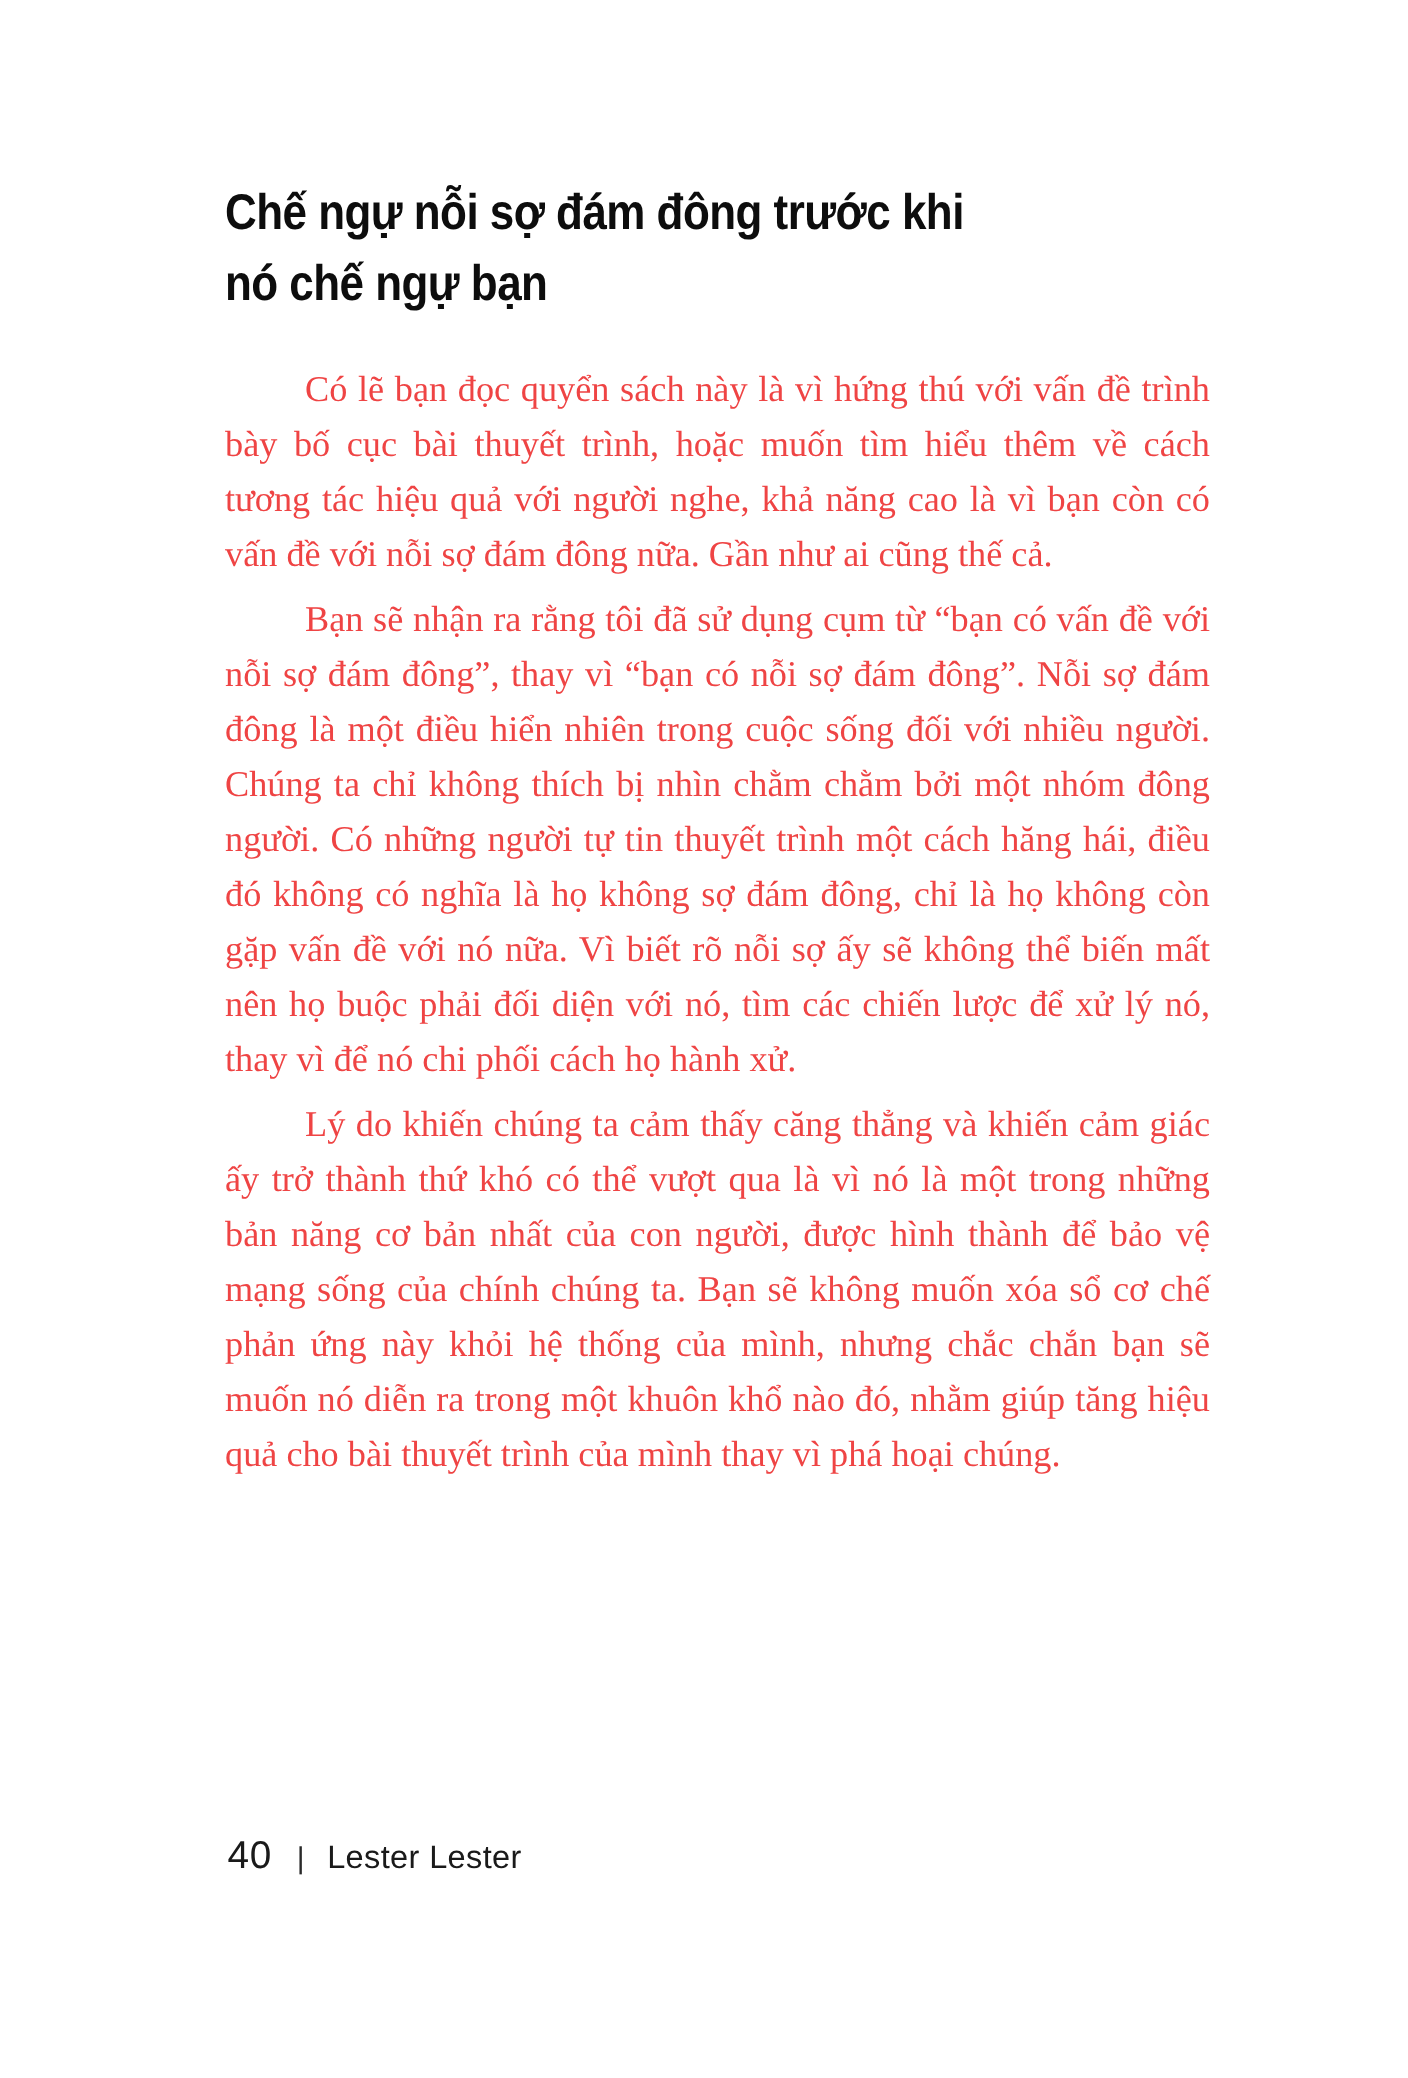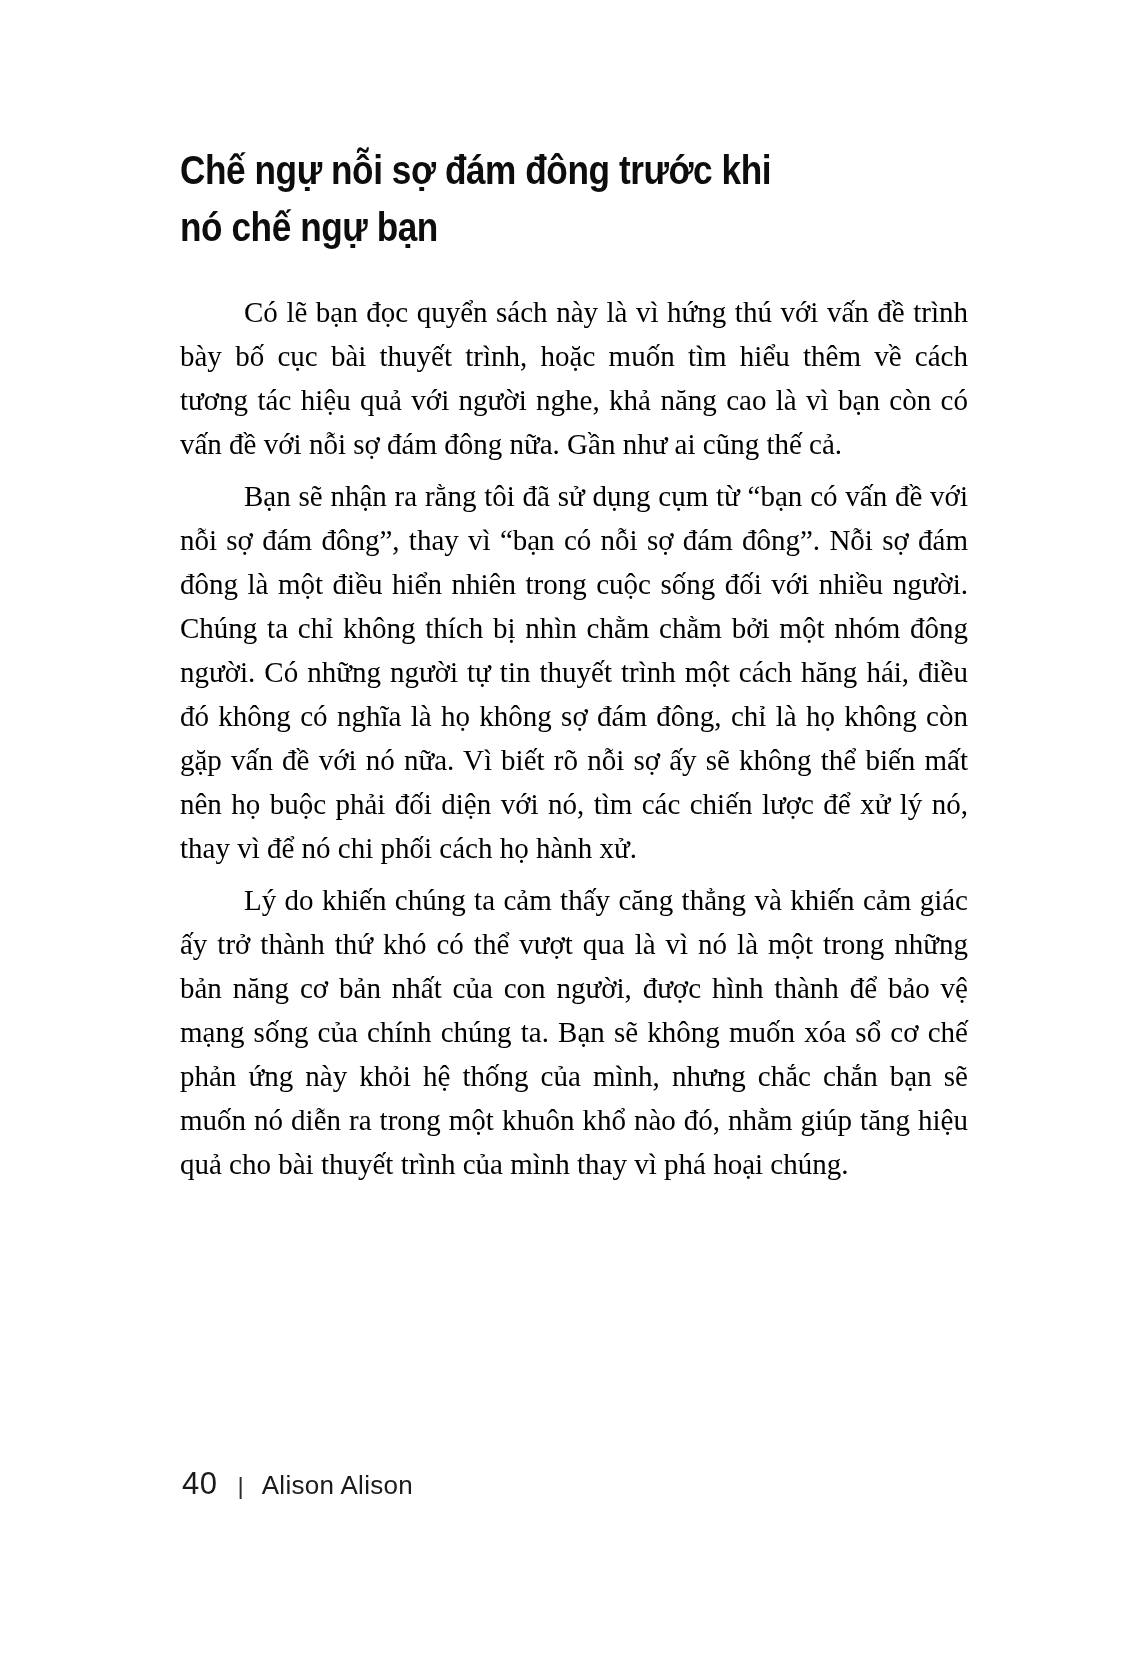--- a/index.html
+++ b/index.html
@@ -36,21 +36,21 @@
     transform-origin: left top;
     white-space: nowrap;
   }
   .body-text p {
     margin: 0 0 8px 0;
     font-family: "Liberation Serif", serif;
     font-size: 29px;
     line-height: 44px;
     text-align: justify;
     text-indent: 64px;
-    color: #000000;
+    color: #ef4444;
   }
   .footer {
     position: absolute;
     left: 182px;
     top: 1466px;
     display: flex;
     align-items: baseline;
     font-family: "Liberation Sans", sans-serif;
     color: #1a1a1a;
   }
@@ -84,16 +84,16 @@
       <p>Có lẽ bạn đọc quyển sách này là vì hứng thú với vấn đề trình bày bố cục bài thuyết trình, hoặc muốn tìm hiểu thêm về cách tương tác hiệu quả với người nghe, khả năng cao là vì bạn còn có vấn đề với nỗi sợ đám đông nữa. Gần như ai cũng thế cả.</p>
       <p>Bạn sẽ nhận ra rằng tôi đã sử dụng cụm từ “bạn có vấn đề với nỗi sợ đám đông”, thay vì “bạn có nỗi sợ đám đông”. Nỗi sợ đám đông là một điều hiển nhiên trong cuộc sống đối với nhiều người. Chúng ta chỉ không thích bị nhìn chằm chằm bởi một nhóm đông người. Có những người tự tin thuyết trình một cách hăng hái, điều đó không có nghĩa là họ không sợ đám đông, chỉ là họ không còn gặp vấn đề với nó nữa. Vì biết rõ nỗi sợ ấy sẽ không thể biến mất nên họ buộc phải đối diện với nó, tìm các chiến lược để xử lý nó, thay vì để nó chi phối cách họ hành xử.</p>
       <p>Lý do khiến chúng ta cảm thấy căng thẳng và khiến cảm giác ấy trở thành thứ khó có thể vượt qua là vì nó là một trong những bản năng cơ bản nhất của con người, được hình thành để bảo vệ mạng sống của chính chúng ta. Bạn sẽ không muốn xóa sổ cơ chế phản ứng này khỏi hệ thống của mình, nhưng chắc chắn bạn sẽ muốn nó diễn ra trong một khuôn khổ nào đó, nhằm giúp tăng hiệu quả cho bài thuyết trình của mình thay vì phá hoại chúng.</p>
     </div>
 
   </div>
 
   <div class="footer">
     <span class="pagenum">40</span>
     <span class="sep">|</span>
-    <span class="author">Alison Alison</span>
+    <span class="author">Lester Lester</span>
   </div>
 
 </div>
 
 </body></html>

